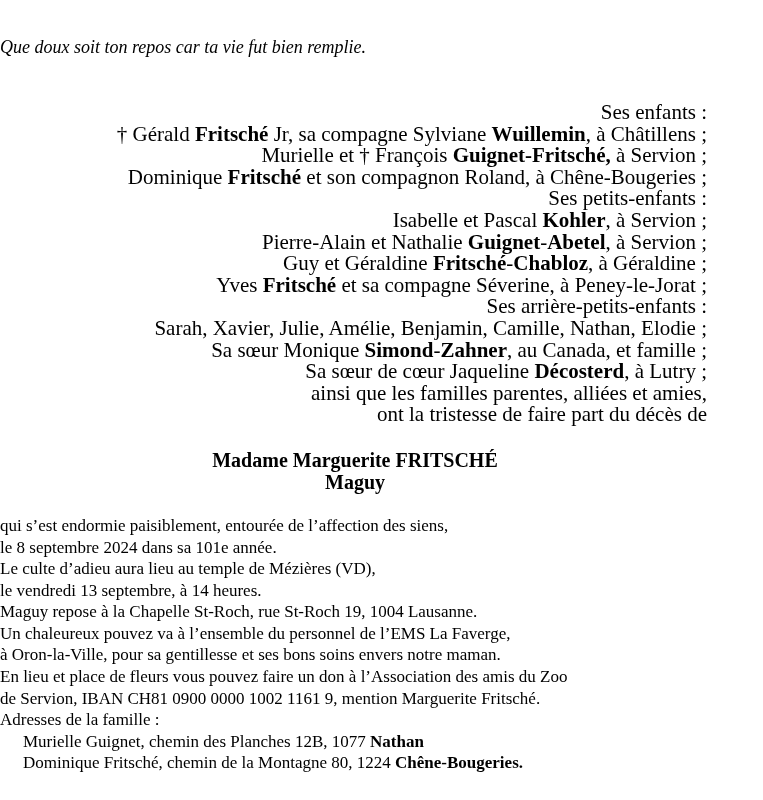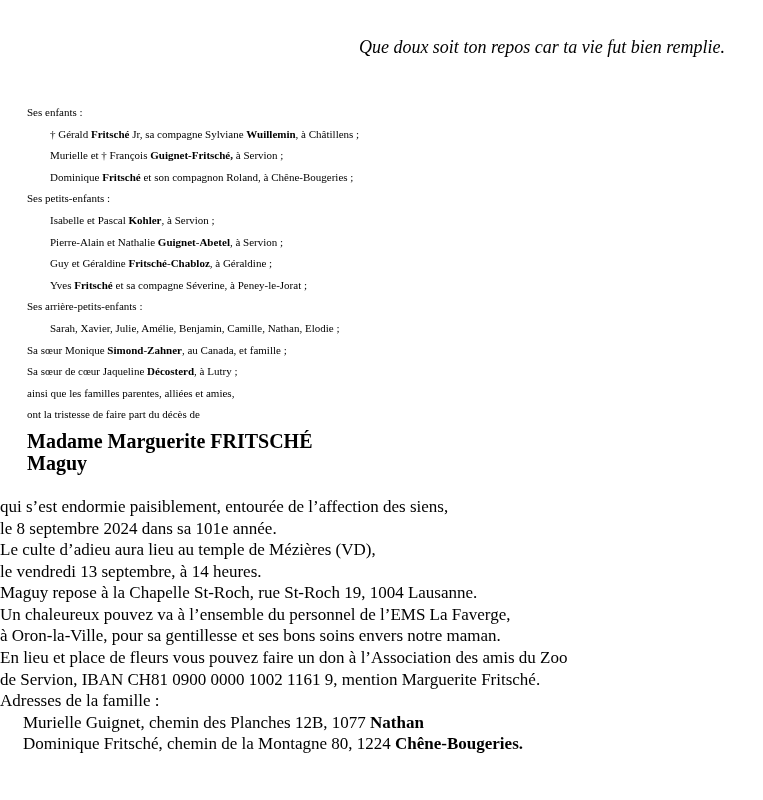--- a/index.html
+++ b/index.html
@@ -12,45 +12,46 @@
     width: 763px;
     height: 800px;
     overflow: hidden;
     background: #ffffff;
     color: #000000;
     font-family: "Liberation Serif", serif;
   }
   .epigraph {
     padding-top: 36px;
     padding-right: 38px;
-    text-align: right;
     font-style: italic;
     font-size: 18px;
     line-height: 22px;
   }
   .announcement {
     margin-top: 44px;
     margin-left: 27px;
     width: 680px;
-    font-size: 11px;
+    font-size: 21px;
     line-height: 21.6px;
+    text-align: right;
   }
   .details {
     margin-top: 22px;
     width: 690px;
     font-size: 17px;
     line-height: 21.6px;
   }
   .line { white-space: nowrap; }
   .line.indent { padding-left: 23px; }
   .b { font-weight: bold; }
   .title-block {
-    margin-top: 3px;
+    margin-top: 22px;
     margin-left: 27px;
     width: 656px;
+    text-align: center;
   }
   .deceased-name {
     font-size: 20px;
     font-weight: bold;
     line-height: 24px;
   }
   .deceased-nickname {
     font-size: 20px;
     font-weight: bold;
     line-height: 21px;

